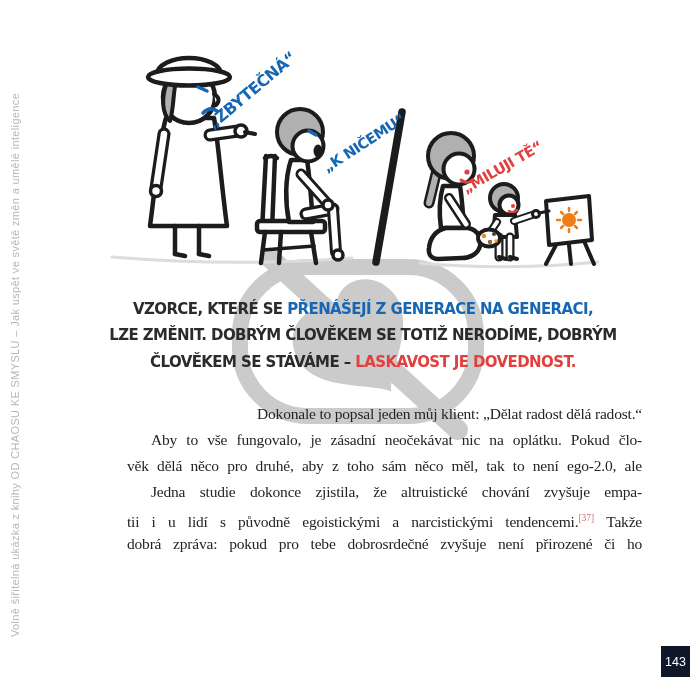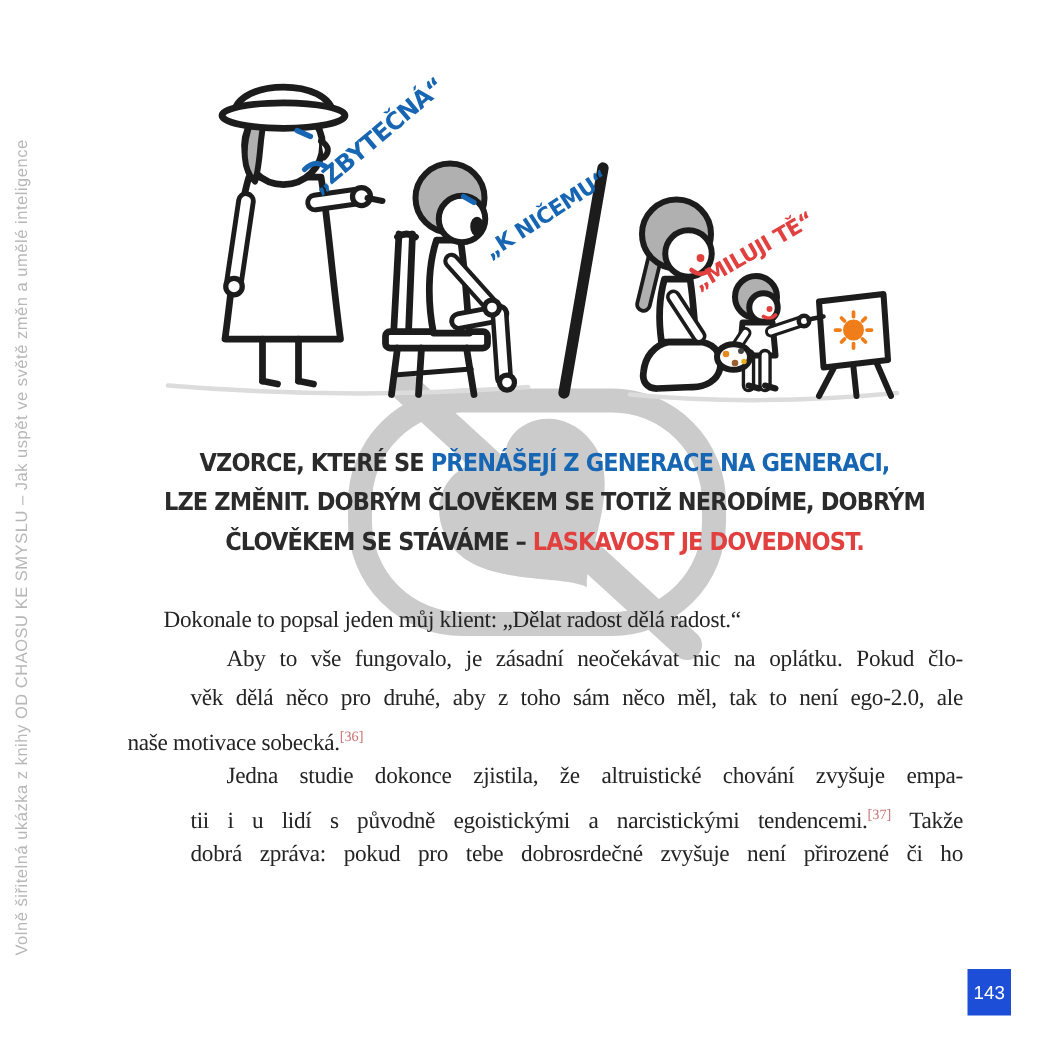--- a/index.html
+++ b/index.html
@@ -11,21 +11,21 @@
     transform:rotate(-90deg);white-space:nowrap;font:11px "Liberation Sans",sans-serif;
     color:#b7b7b7;letter-spacing:.35px;}
   
   #caption{position:absolute;left:73px;top:295px;width:580px;transform:scaleY(1.1);
     transform-origin:50% 0;}
   .cap-line{text-align:center;font-family:"DejaVu Sans",sans-serif;font-weight:700;
     font-size:15px;letter-spacing:-0.6px;line-height:24px;white-space:nowrap;}
   
   #body-text{position:absolute;left:85px;top:401px;width:557px;font-size:15.5px;
     color:#242424;letter-spacing:-0.2px;}
-  .b-line{height:26px;line-height:26px;white-space:nowrap;}
+  .b-line{height:26px;line-height:26px;white-space:nowrap;text-align:right;}
   .b-line.just{text-align:justify;text-align-last:justify;margin-left:42px;-moz-text-align-last:justify;}
   .b-line.ind{padding-left:24px;}
   .ref{color:#cc7272;font-size:9.5px;vertical-align:6px;letter-spacing:0;}
   
   #page-badge{position:absolute;left:645px;top:646px;width:29px;height:31px;
     display:flex;align-items:center;justify-content:center;color:#fff;
     font:12.5px "Liberation Sans",sans-serif;}
   .speech{font-family:"DejaVu Sans",sans-serif;font-weight:700;letter-spacing:-0.5px;}
 </style>
 </head>
@@ -165,25 +165,24 @@
   <div id="caption">
       <div class="cap-line"><span style="color: rgb(43, 43, 43);">VZORCE, KTERÉ SE </span><span style="color: rgb(23, 102, 179);">PŘENÁŠEJÍ Z GENERACE NA GENERACI,</span></div>
       <div class="cap-line"><span style="color: rgb(43, 43, 43);">LZE ZMĚNIT. DOBRÝM ČLOVĚKEM SE TOTIŽ NERODÍME, DOBRÝM</span></div>
       <div class="cap-line"><span style="color: rgb(43, 43, 43);">ČLOVĚKEM SE STÁVÁME – </span><span style="color: rgb(226, 63, 63);">LASKAVOST JE DOVEDNOST.</span></div>
     </div>
 
   <div id="body-text">
       <div class="b-line ind"><span>Dokonale to popsal jeden můj klient: „Dělat radost dělá radost.“</span></div>
       <div class="b-line just ind"><span>Aby to vše fungovalo, je zásadní neočekávat nic na oplátku. Pokud člo-</span></div>
       <div class="b-line just"><span>věk dělá něco pro druhé, aby z toho sám něco měl, tak to není ego-2.0, ale</span></div>
-      <div class="b-line"><span>naše motivace sobecká.</span><span class="ref">[36]</span></div>
       <div class="b-line just ind"><span>Jedna studie dokonce zjistila, že altruistické chování zvyšuje empa-</span></div>
       <div class="b-line just"><span>tii i u lidí s původně egoistickými a narcistickými tendencemi.</span><span class="ref">[37]</span><span> Takže</span></div>
       <div class="b-line just"><span>dobrá zpráva: pokud pro tebe dobrosrdečné zvyšuje není přirozené či ho</span></div>
     </div>
 
   <div id="sidebar-note">Volně šiřitelná ukázka z knihy OD CHAOSU KE SMYSLU – Jak uspět ve světě změn a umělé inteligence</div>
 
-  <div id="page-badge" style="background: #1d4ed8;">
+  <div id="page-badge" style="background: #0f172a; margin-left: 16px;">
     <span>143</span>
   </div>
 
 </div>
 
 </body></html>

